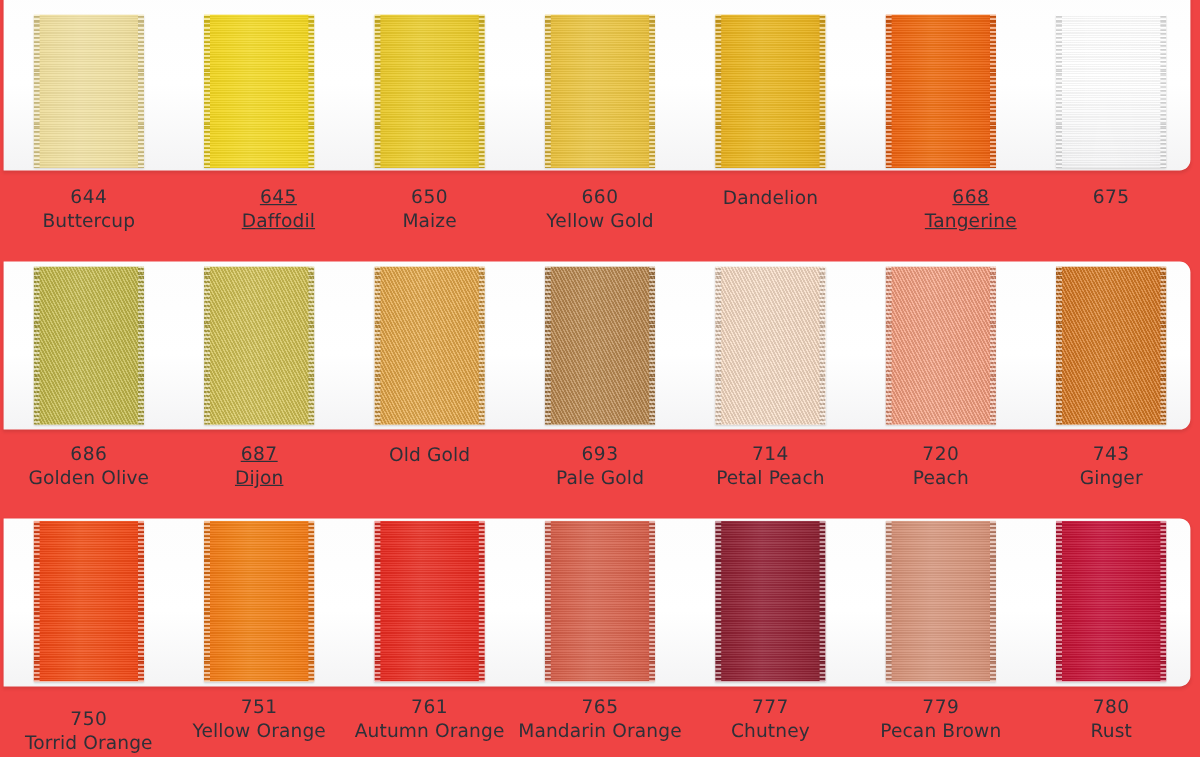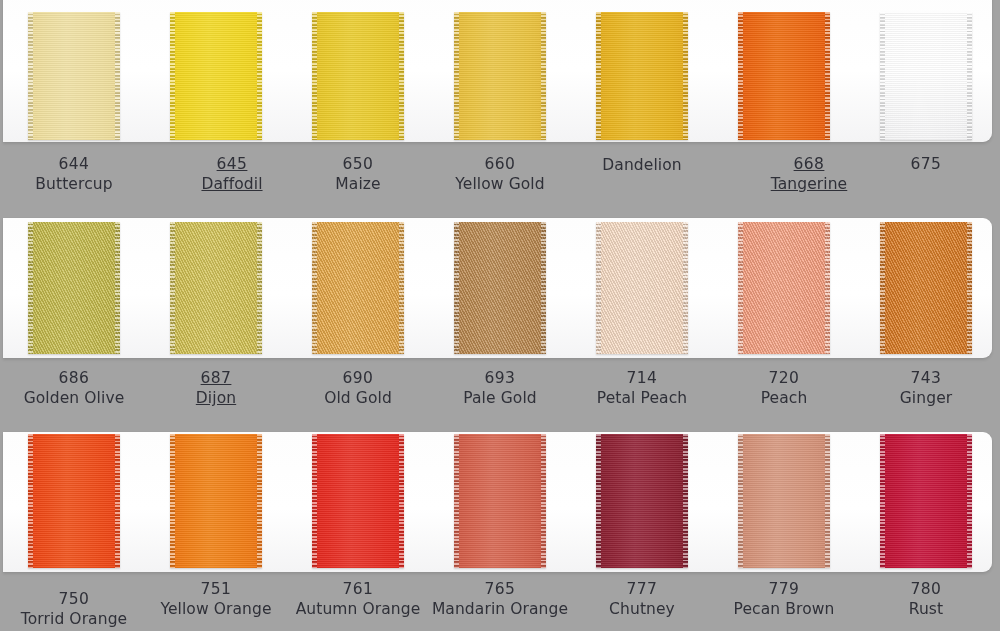--- a/index.html
+++ b/index.html
@@ -3,21 +3,21 @@
 <meta charset="utf-8">
 <title>Ribbon Colour Chart</title>
 <style>
   html,body{margin:0;padding:0;}
   body{
     width:1000px;height:631px;
     background:#e9e9ea;
     font-family:"Liberation Sans","DejaVu Sans",sans-serif;
     overflow:hidden;position:relative;
   }
-  .sheet{position:absolute;inset:0;background:#a3a3a3;}
+  .sheet{position:absolute;inset:0;background:#ef4444;}
 
   
   .row{position:absolute;left:0;width:1000px;}
   .card{
     position:absolute;left:3px;width:989px;
     background:linear-gradient(180deg,#fdfdfd 0%,#ffffff 55%,#f4f4f5 100%);
     border-radius:0 9px 9px 0;
     box-shadow:0 2px 3px rgba(0,0,0,.10), 0 0 0 .5px rgba(0,0,0,.025);
   }
   .card.cropped{border-radius:0 9px 9px 0;}
@@ -186,21 +186,20 @@
           <div class="name">Dijon</div>
         </div>
         <div class="swatch matte" style="left: 312px; top: 222px; height: 132px; width: 92px;">
           <div class="body" style="background: rgb(230, 169, 74);"></div>
           <div class="weave"></div>
           <div class="sheen"></div>
           <div class="edge l"></div>
           <div class="edge r"></div>
         </div>
         <div class="caption" style="left: 287px; top: 369px;">
-          <div class="code">690</div>
           <div class="name">Old Gold</div>
         </div>
         <div class="swatch matte" style="left: 454px; top: 222px; height: 132px; width: 92px;">
           <div class="body" style="background: rgb(188, 139, 82);"></div>
           <div class="weave"></div>
           <div class="sheen"></div>
           <div class="edge l"></div>
           <div class="edge r"></div>
         </div>
         <div class="caption" style="left: 429px; top: 369px;">

